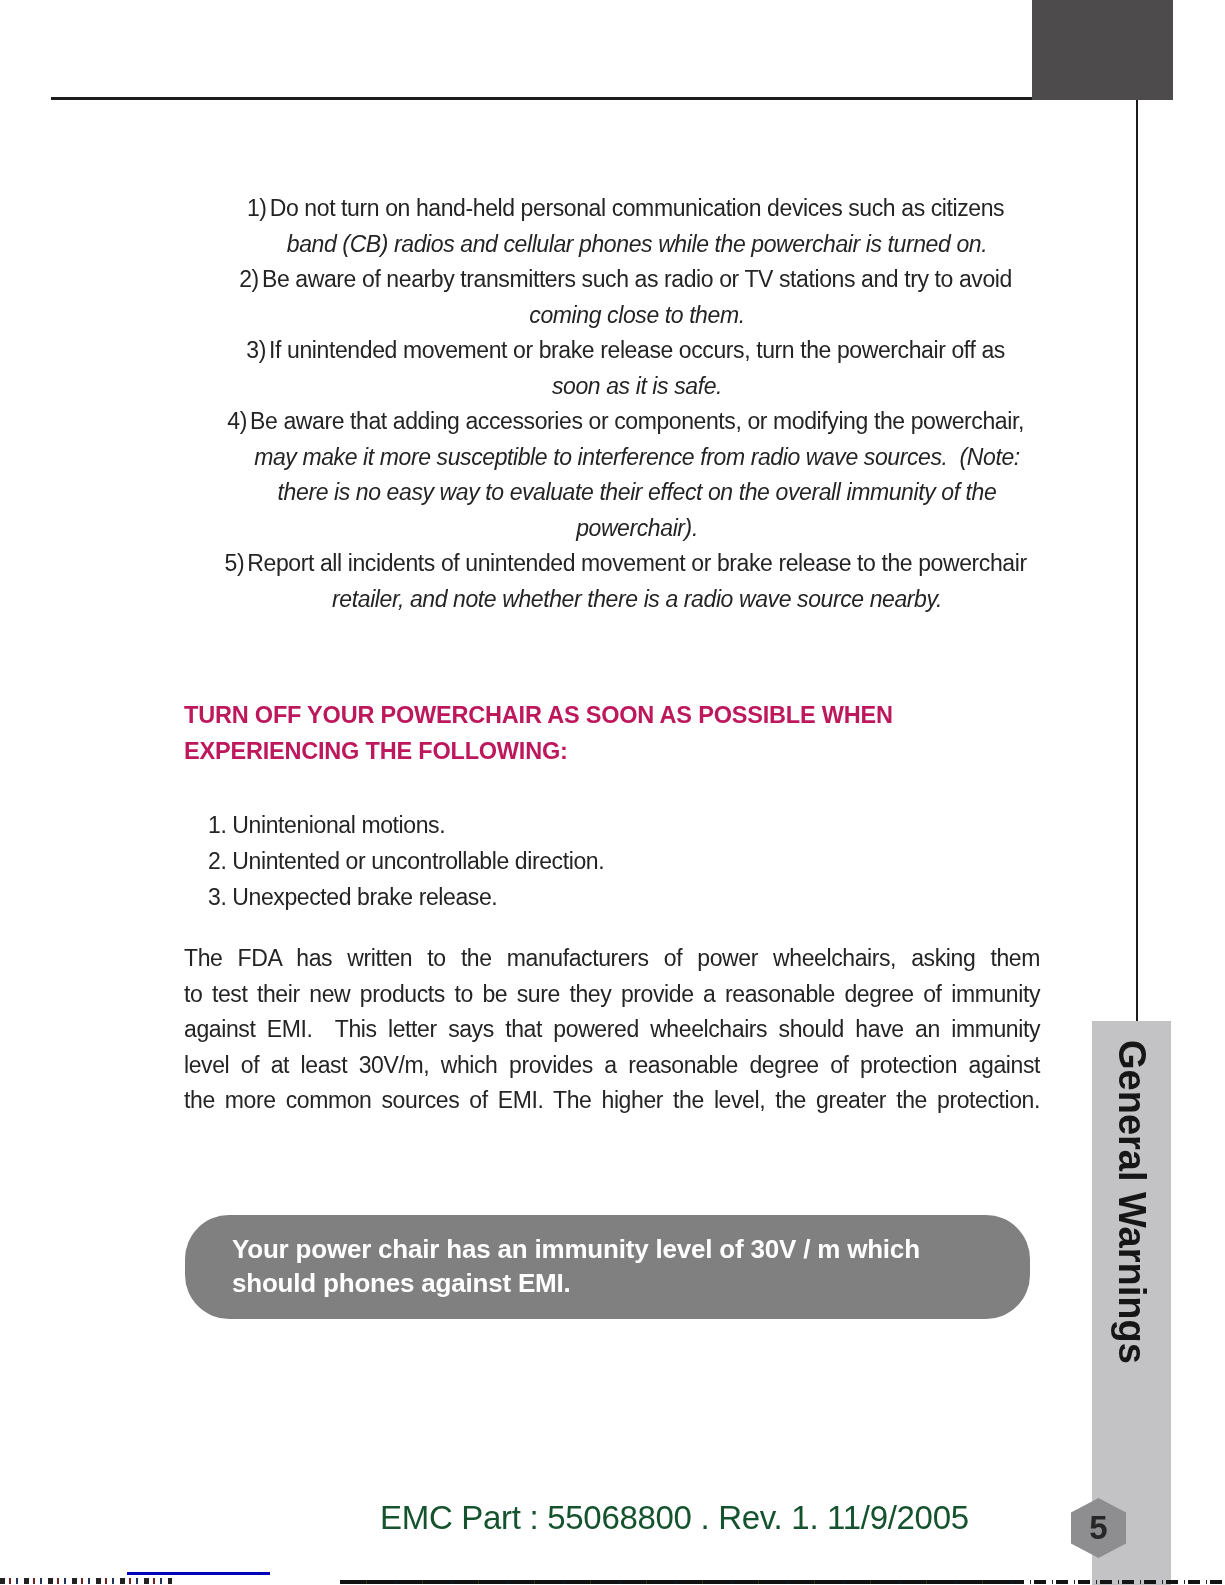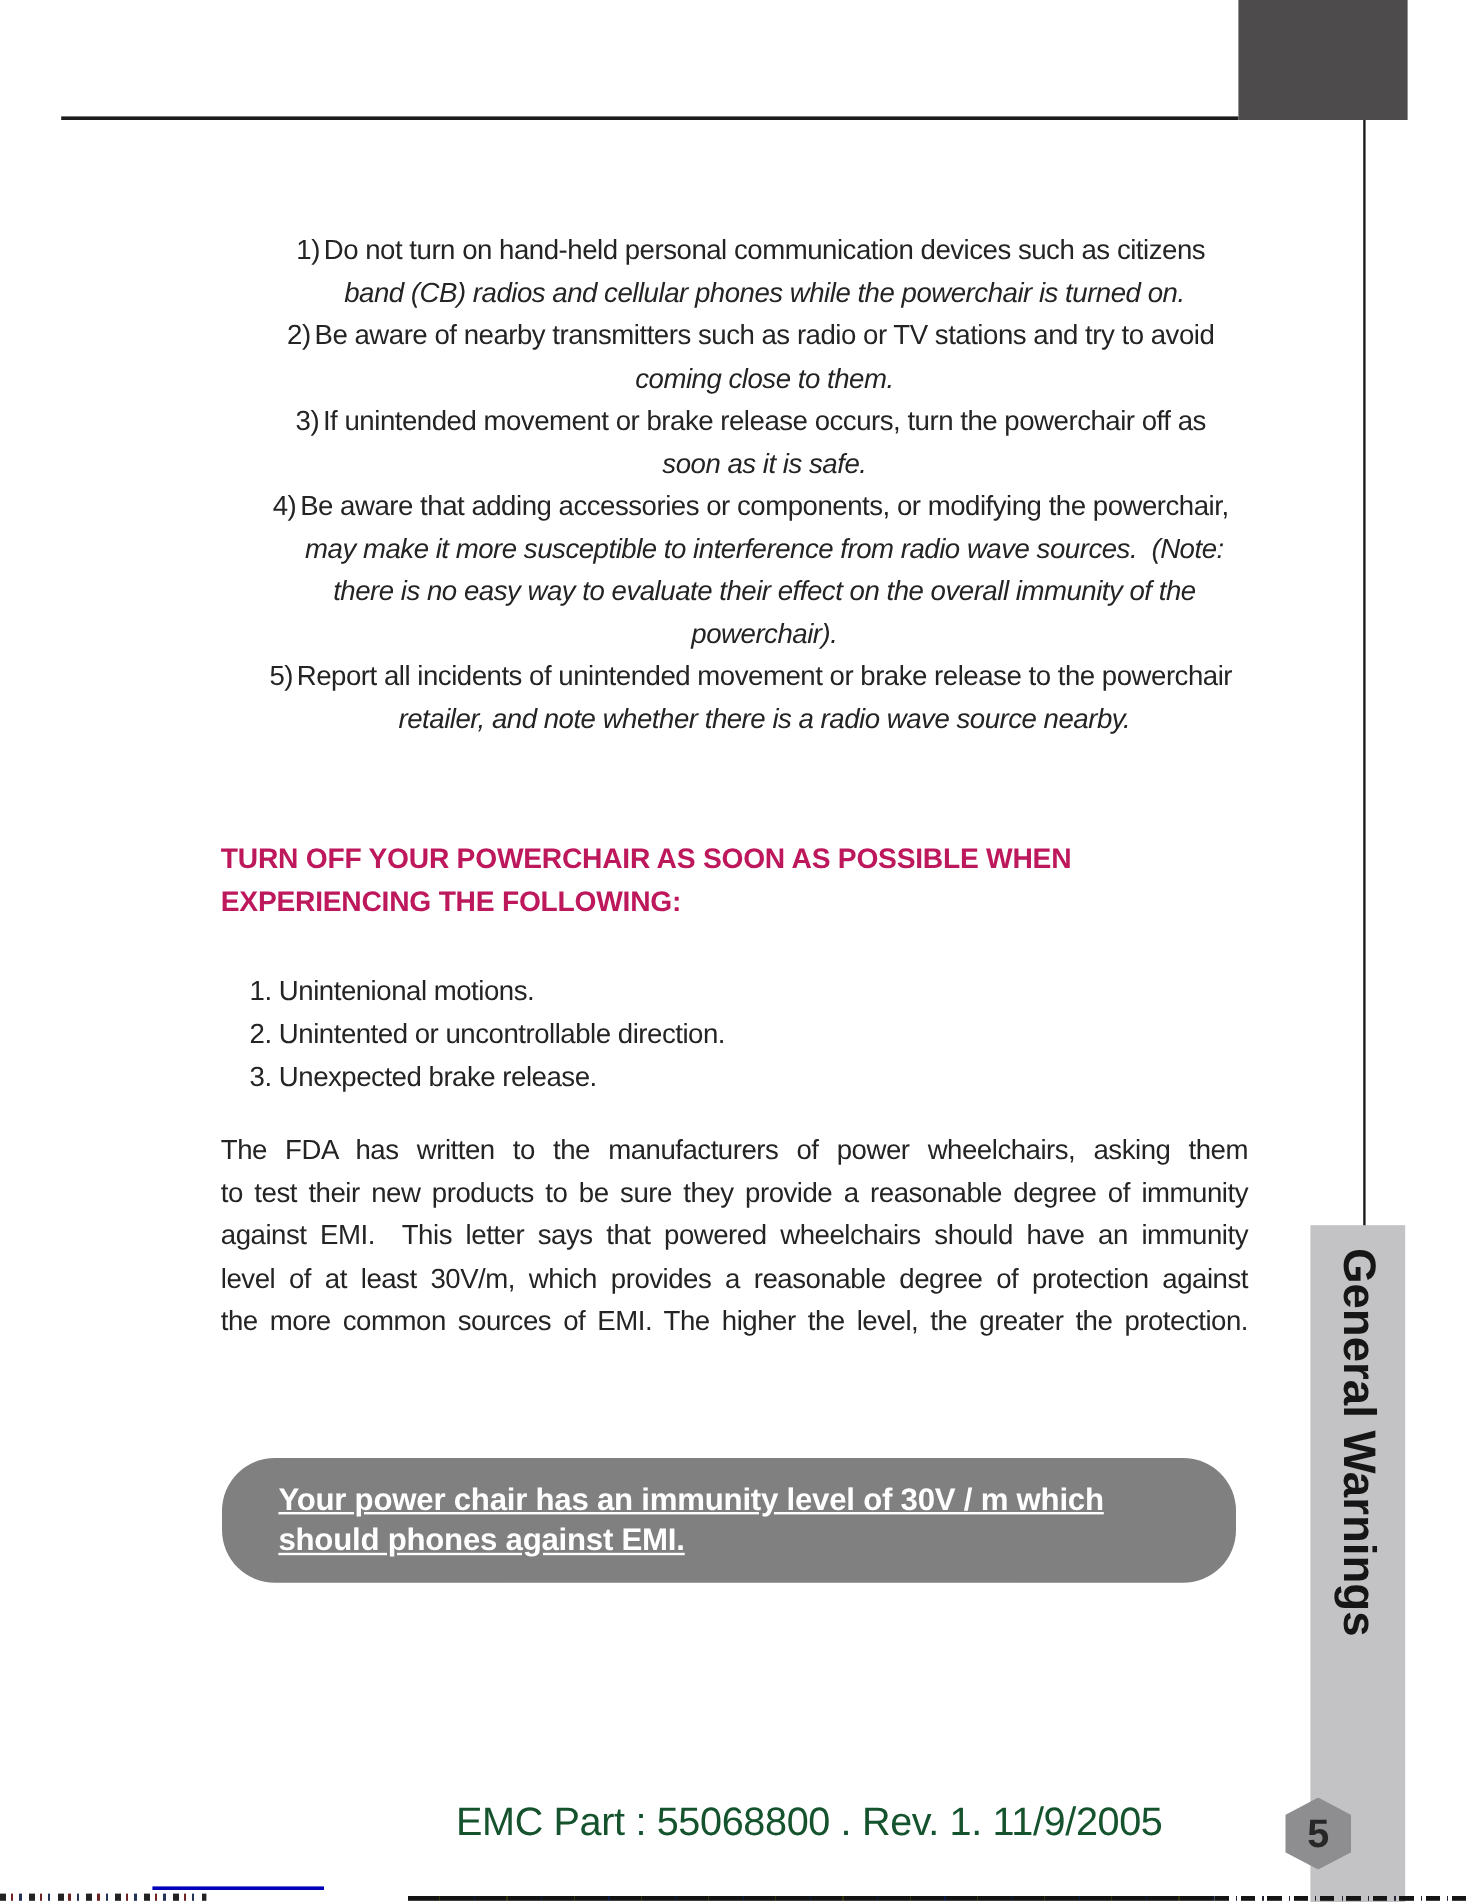--- a/index.html
+++ b/index.html
@@ -34,21 +34,21 @@
   .fda { top:905px; width:856px;margin-top:36px; }
   .fda .ln { text-align:justify; text-align-last:justify; }
 
   
   .callout {
     position:absolute; left:185px; top:1215px; width:845px; height:104px;
     background:#808080; border-radius:44px;
     color:#ffffff; font-weight:bold; font-size:26px; letter-spacing:-0.2px;
     padding:17px 0 0 47px; box-sizing:border-box;
   }
-  .callout .ln { line-height:34px; height:34px;text-decoration:underline; }
+  .callout .ln { line-height:34px; height:34px; }
 
   
   .footer {
     position:absolute; left:380px; top:1499px; width:460px;
     text-align:center; font-size:33px; letter-spacing:-0.3px; color:#14532d;
     white-space:pre;
   }
 
   
   .side-tab { position:absolute; left:1092px; top:1021px; width:79px; height:564px; background:#c3c2c5; }

